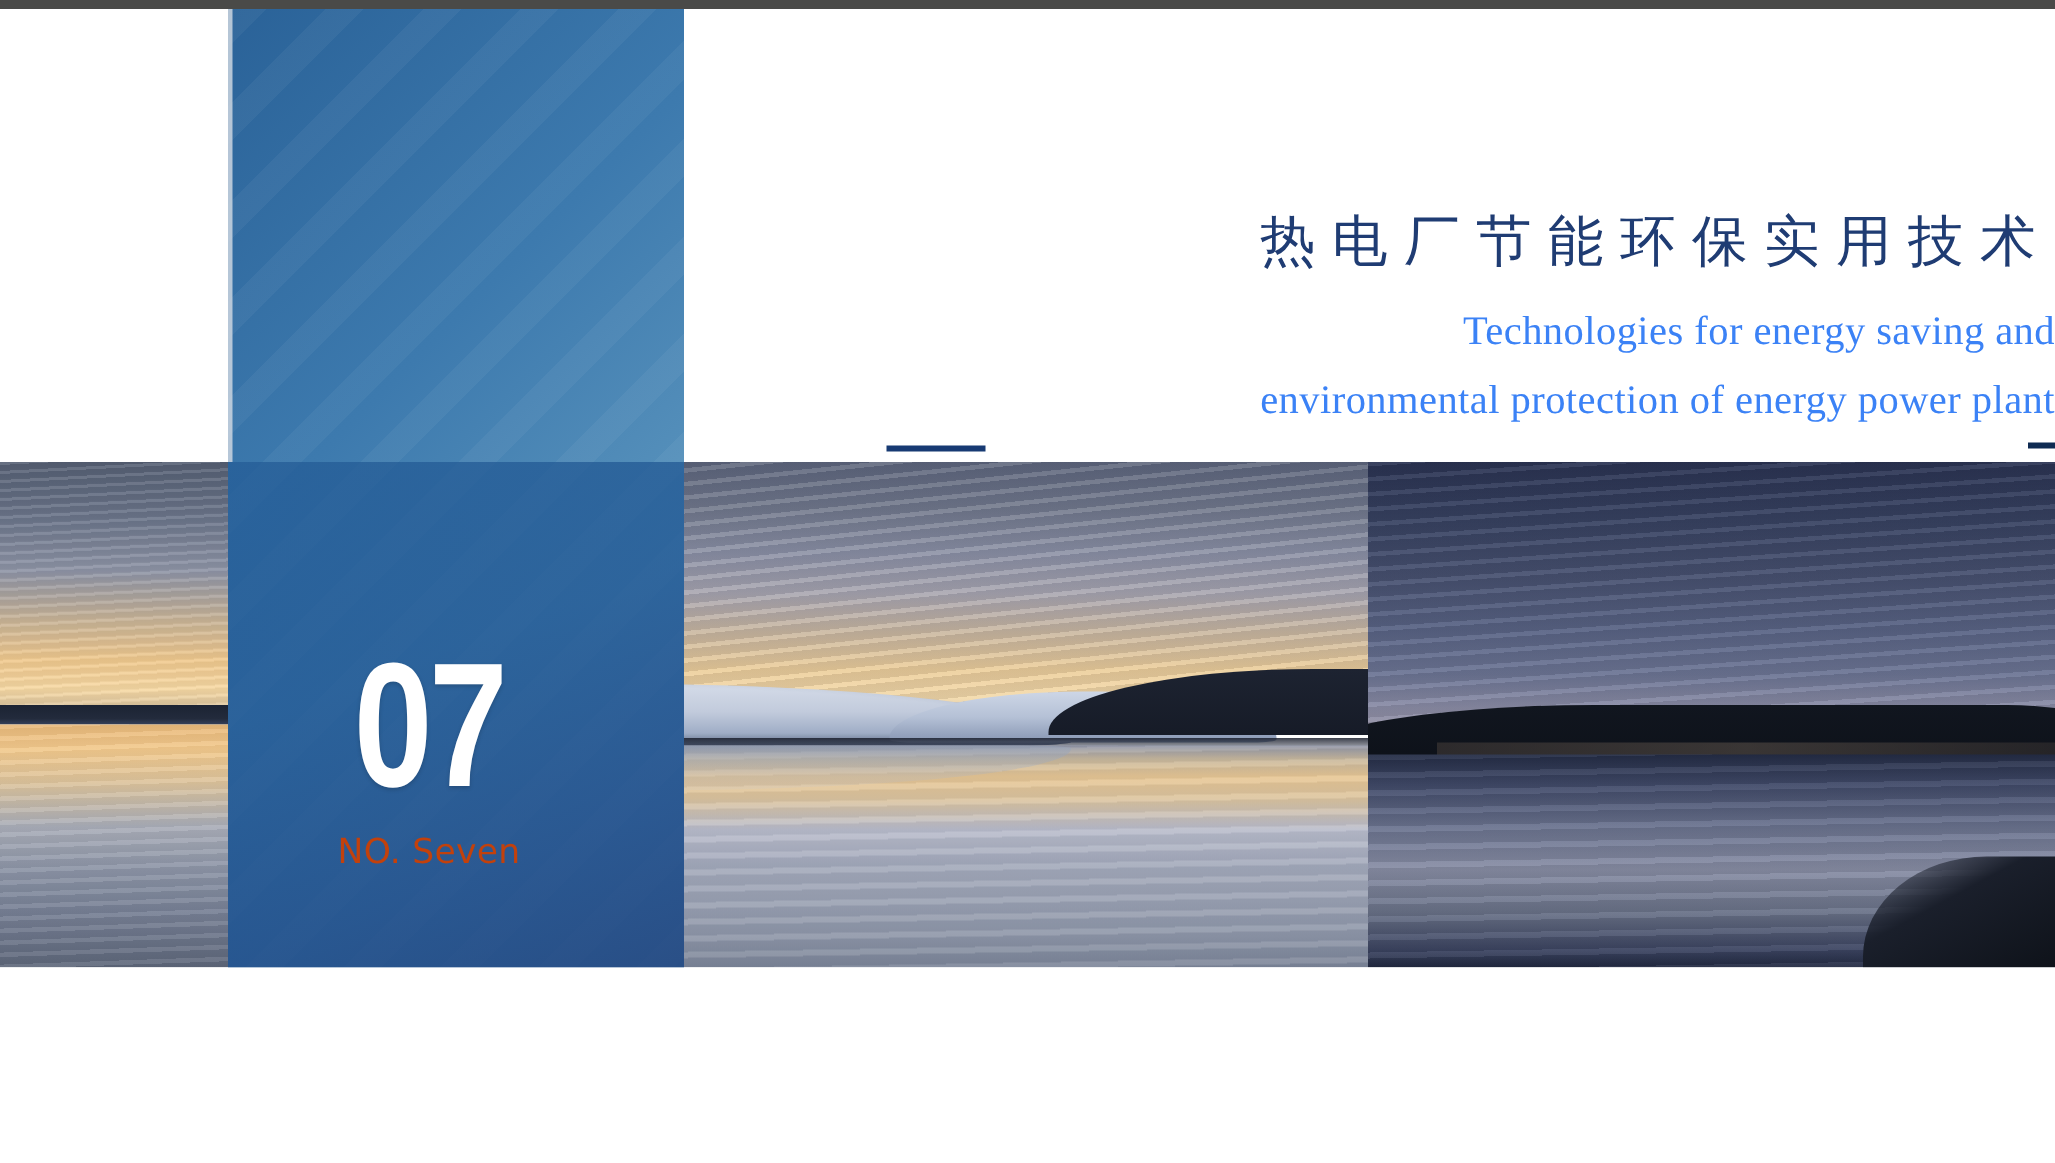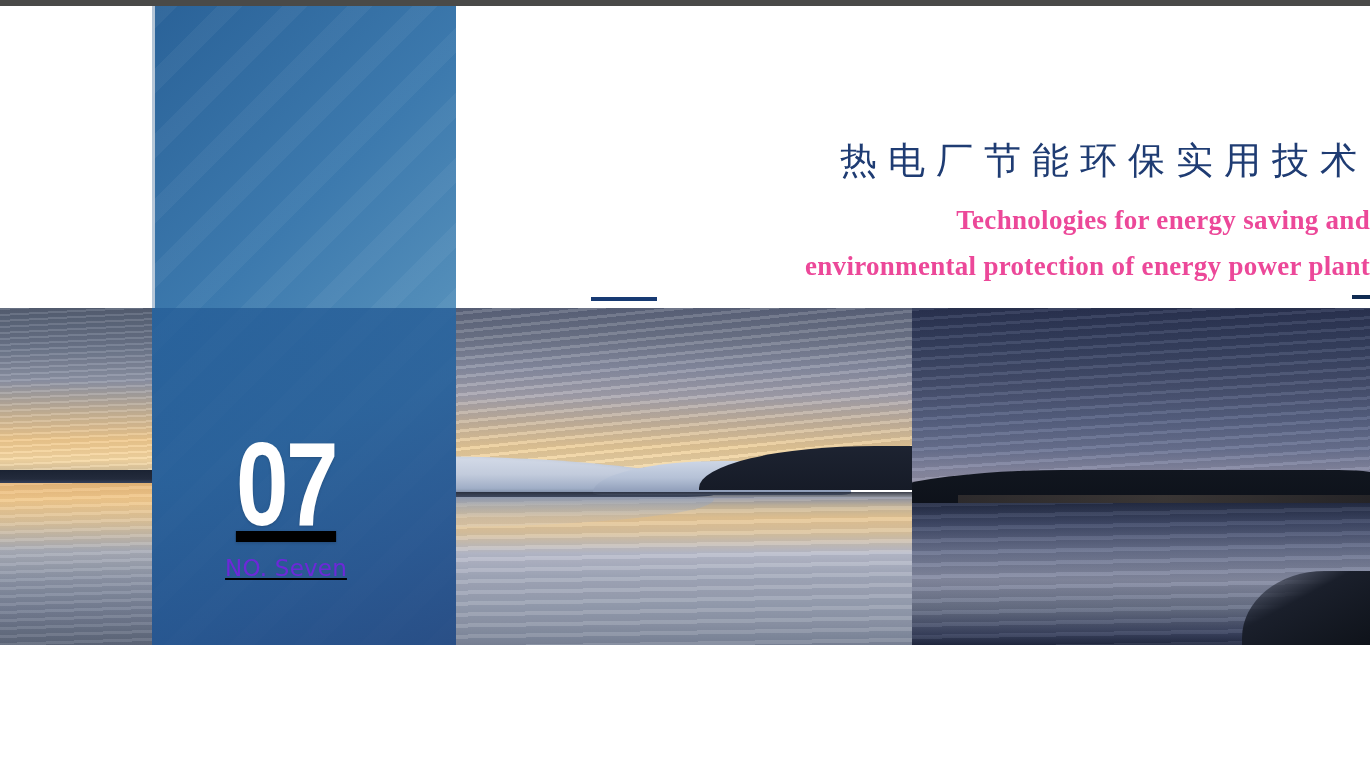--- a/index.html
+++ b/index.html
@@ -192,40 +192,39 @@
   }
 
   
   .num-block {
     position:absolute;
     left:152px; top:430px;
     width:268px;
     text-align:center;
     z-index:20;
     pointer-events:none;
-    text-decoration:underline;
   }
   .big-number {
     display:block;
     font-family:"Liberation Sans", sans-serif;
     font-weight:bold;
     font-size:118px;
     line-height:0.92;
     letter-spacing:-3px;
     color:#ffffff;
     transform:scaleX(0.80);
     text-shadow:0 1px 3px rgba(0,0,0,0.18);
   }
   .num-caption {
     display:block;
     margin-top:16px;
     font-family:"DejaVu Sans", sans-serif;
     font-size:23px;
     font-weight:normal;
-    color:#6d28d9;
+    color:#c2410c;
     letter-spacing:0.2px;
   }
 
   
   .title-area {
     position:absolute;
     left:520px; top:140px;
     width:850px;
     text-align:right;
     z-index:30;
@@ -235,23 +234,23 @@
     font-size:37px;
     font-weight:normal;
     color:#1f3c73;
     letter-spacing:11px;
     line-height:1.15;
     padding-right:2px;
     white-space:nowrap;
   }
   .title-en {
     font-family:"Liberation Serif", "DejaVu Serif", serif;
-    font-weight:bold;
+    font-weight:normal;
     font-size:27px;
-    color:#ec4899;
+    color:#3b82f6;
     line-height:1.72;
     letter-spacing:0.3px;
     white-space:nowrap;
   }
   .title-en.line1 { margin-top:14px; }
 
   .rule-left {
     position:absolute;
     left:591px; top:297px;
     width:66px; height:4px;

